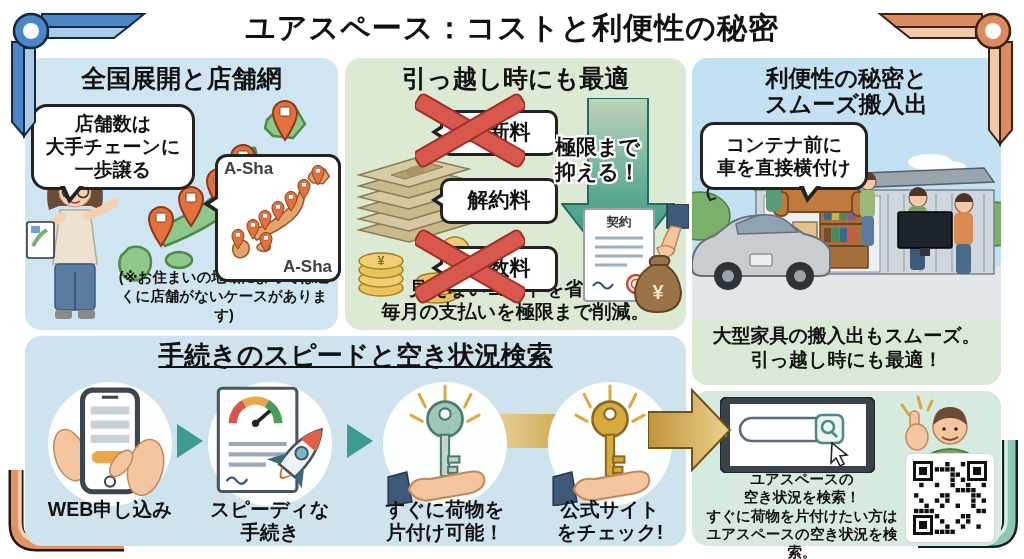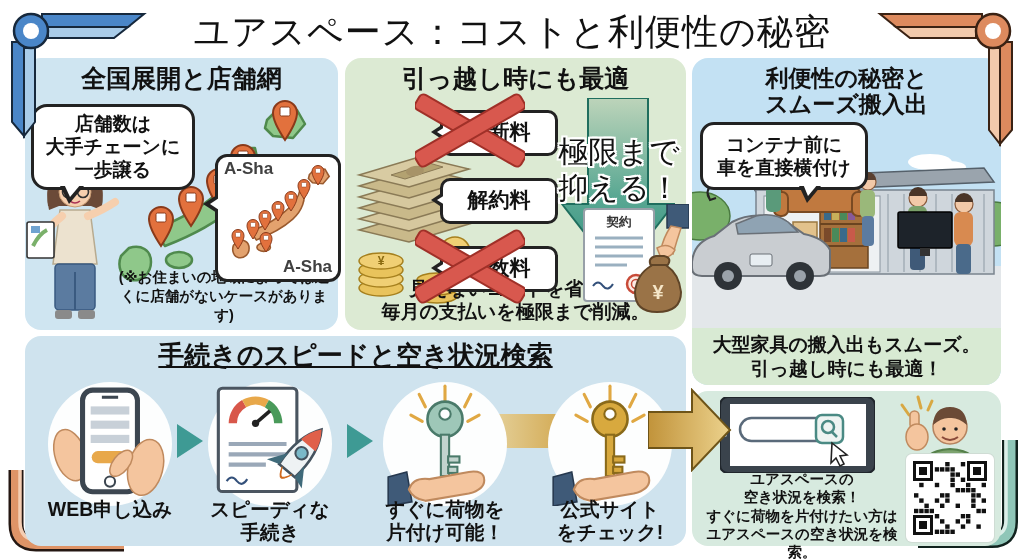--- a/index.html
+++ b/index.html
@@ -1,21 +1,21 @@
 <!DOCTYPE html>
 <html><head>
 <meta charset="utf-8">
 <style>
   html,body{margin:0;padding:0;background:#fff;}
   .page{position:relative;width:1024px;height:559px;background:#fff;overflow:hidden;
         font-family:"Liberation Sans","DejaVu Sans",sans-serif;color:#111;}
   .abs{position:absolute;}
   .pre{white-space:pre-line;}
   .title{position:absolute;left:0;right:0;top:8px;text-align:center;
-         font-size:36px;font-weight:400;letter-spacing:1px;z-index:2;}
+         font-size:30px;font-weight:700;letter-spacing:1px;z-index:2;}
   .panel{position:absolute;border-radius:16px;z-index:1;}
   .panel h2{margin:4px 0 0 0;text-align:center;font-weight:800;}
   .p-stores{left:25px;top:58px;width:313px;height:272px;background:#cfe5f1;}
   .p-costs {left:345px;top:58px;width:341px;height:272px;background:#dcead3;}
   .p-conv  {left:692px;top:58px;width:309px;height:327px;background:#c3e1f3;overflow:hidden;}
   .p-proc  {left:25px;top:336px;width:661px;height:210px;background:#cfe3ee;text-decoration:underline;}
   .p-search{left:692px;top:391px;width:309px;height:155px;background:#d7eadf;}
   .p-stores h2{font-size:25px;}
   .p-costs h2{font-size:25px;}
   .p-conv h2{font-size:23px;line-height:1.15;margin-top:7px;}
@@ -43,26 +43,26 @@
   .note{position:absolute;left:88px;bottom:5px;width:222px;text-align:center;
         font-size:14.5px;font-weight:800;line-height:1.3;}
   .fee{position:absolute;left:95px;width:112px;height:40px;background:#fff;border:3px solid #222;
        border-radius:10px;text-align:center;font-size:21px;font-weight:800;line-height:38px;z-index:2;}
   .fee::before{content:"";position:absolute;left:-12px;top:11px;
      border-top:8px solid transparent;border-bottom:8px solid transparent;border-right:12px solid #222;}
   .fee::after{content:"";position:absolute;left:-6px;top:14px;
      border-top:5px solid transparent;border-bottom:5px solid transparent;border-right:8px solid #fff;}
   .fee1{top:52px;} .fee2{top:120px;} .fee3{top:188px;}
   .xmark{z-index:4;}
-  .arrow-label{position:absolute;left:210px;top:76px;width:128px;text-align:center;z-index:3;
-      font-size:30px;font-weight:400;line-height:1.2;color:#111;
+  .arrow-label{position:absolute;left:210px;top:76px;width:128px;text-align:left;z-index:3;
+      font-size:21px;font-weight:700;line-height:1.2;color:#111;
       text-shadow:-2px 0 #fff,2px 0 #fff,0 -2px #fff,0 2px #fff,-2px -2px #fff,2px 2px #fff,-2px 2px #fff,2px -2px #fff;}
   .caption{position:absolute;left:0;right:0;bottom:6px;text-align:center;
            font-size:19px;font-weight:800;line-height:1.25;}
-  .band{position:absolute;left:0;right:0;bottom:0;height:57px;background:#d8ead3;
+  .band{position:absolute;left:0;right:0;bottom:0;height:66px;background:#d8ead3;
         border-radius:0 0 14px 14px;z-index:2;text-decoration:underline;}
   .band .caption{bottom:auto;top:5px;}
   .circle{position:absolute;top:46px;width:124px;height:124px;border-radius:50%;background:#fdfefe;z-index:1;}
   .step-label{position:absolute;top:162px;width:150px;text-align:center;
               font-size:19.5px;font-weight:800;line-height:1.2;z-index:2;}
   .tri{position:absolute;top:88px;width:0;height:0;z-index:0;
        border-top:17px solid transparent;border-bottom:17px solid transparent;border-left:26px solid #3e9a94;}
   .goldband{position:absolute;left:458px;top:78px;width:96px;height:34px;z-index:0;
        background:linear-gradient(90deg,#e7d6a4,#cfa143);}
   .search-caption{position:absolute;left:0;top:79px;width:220px;text-align:center;

